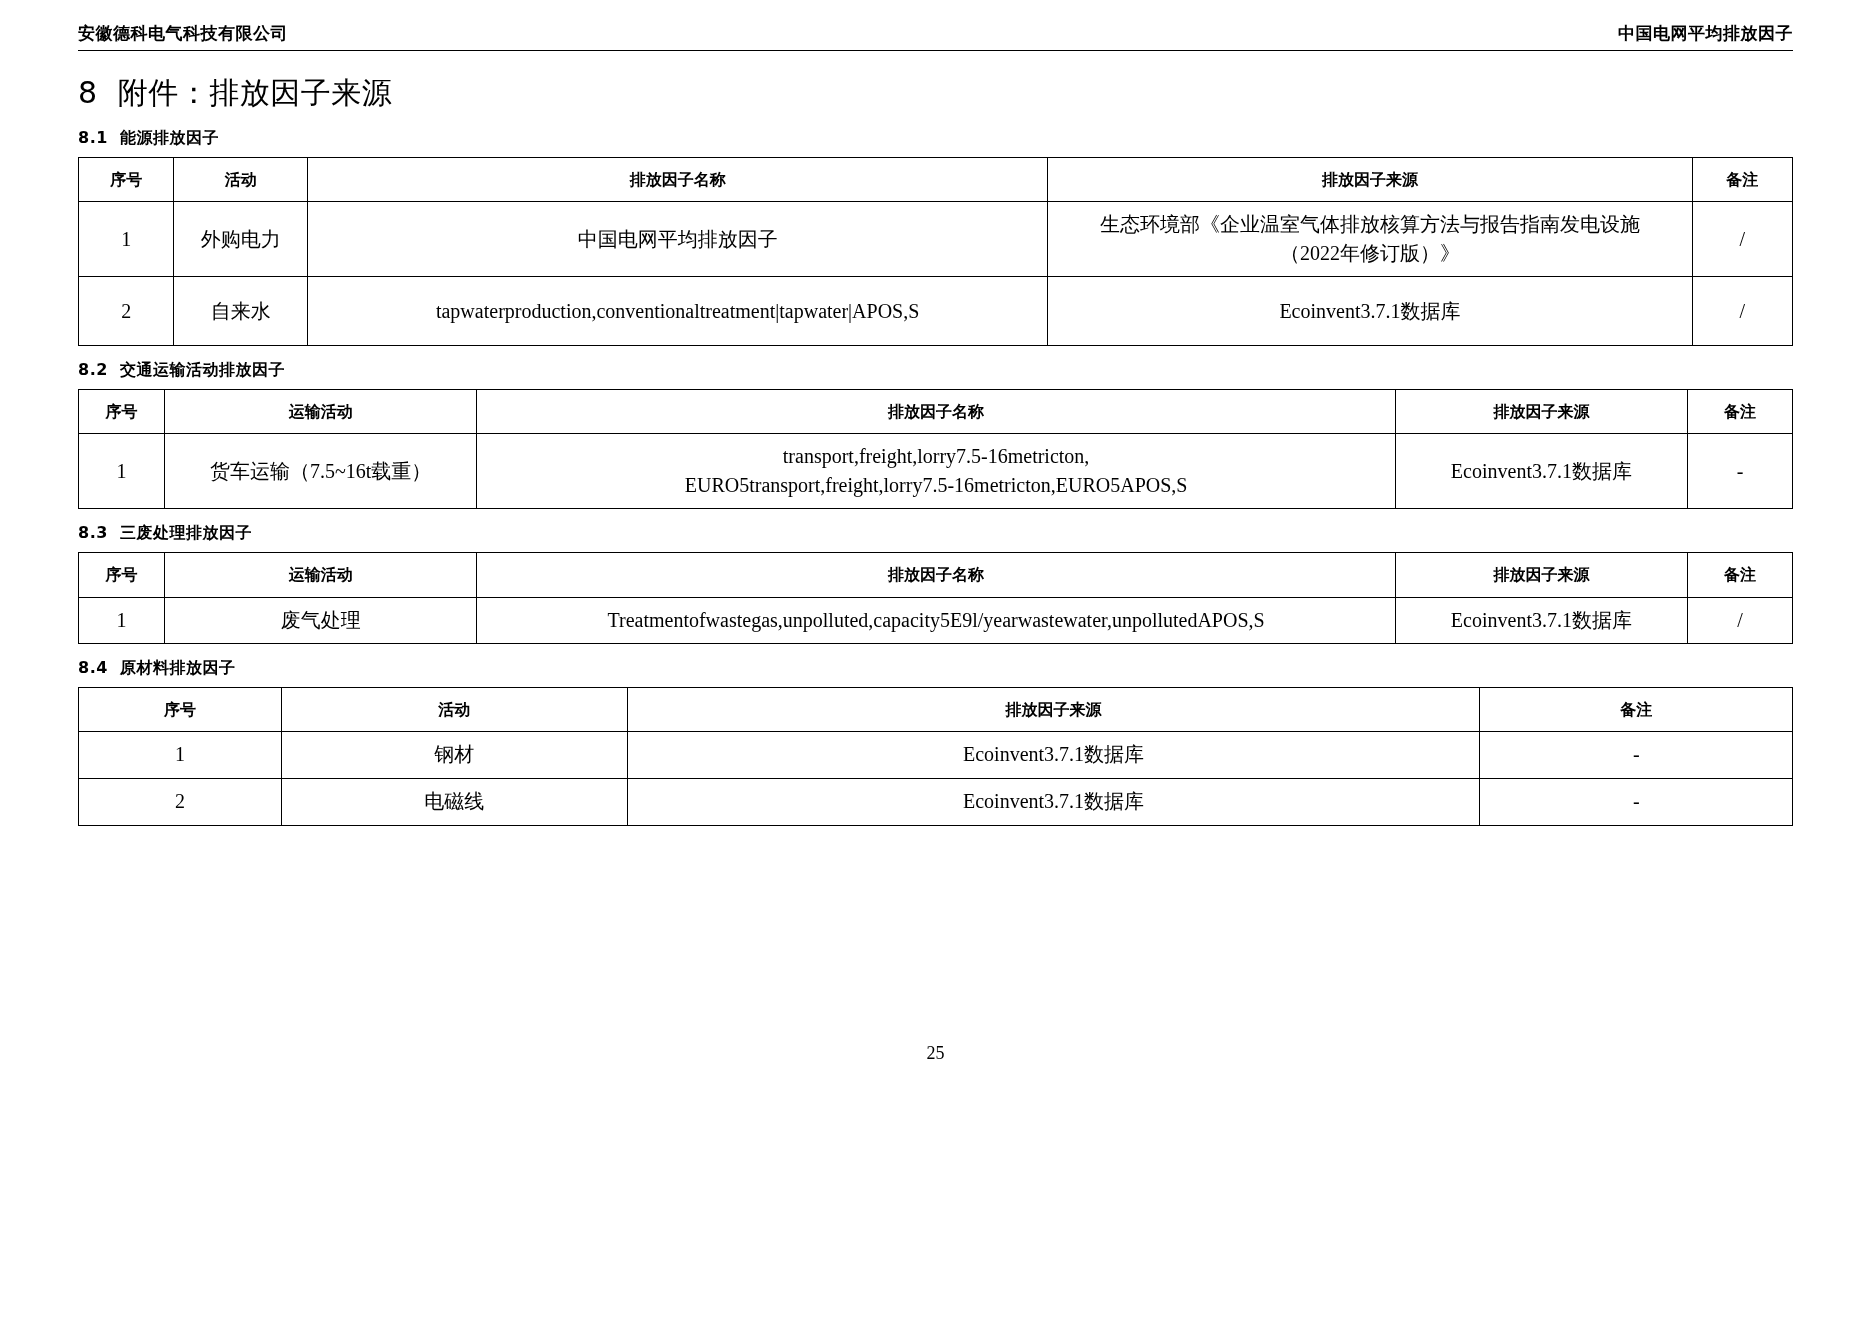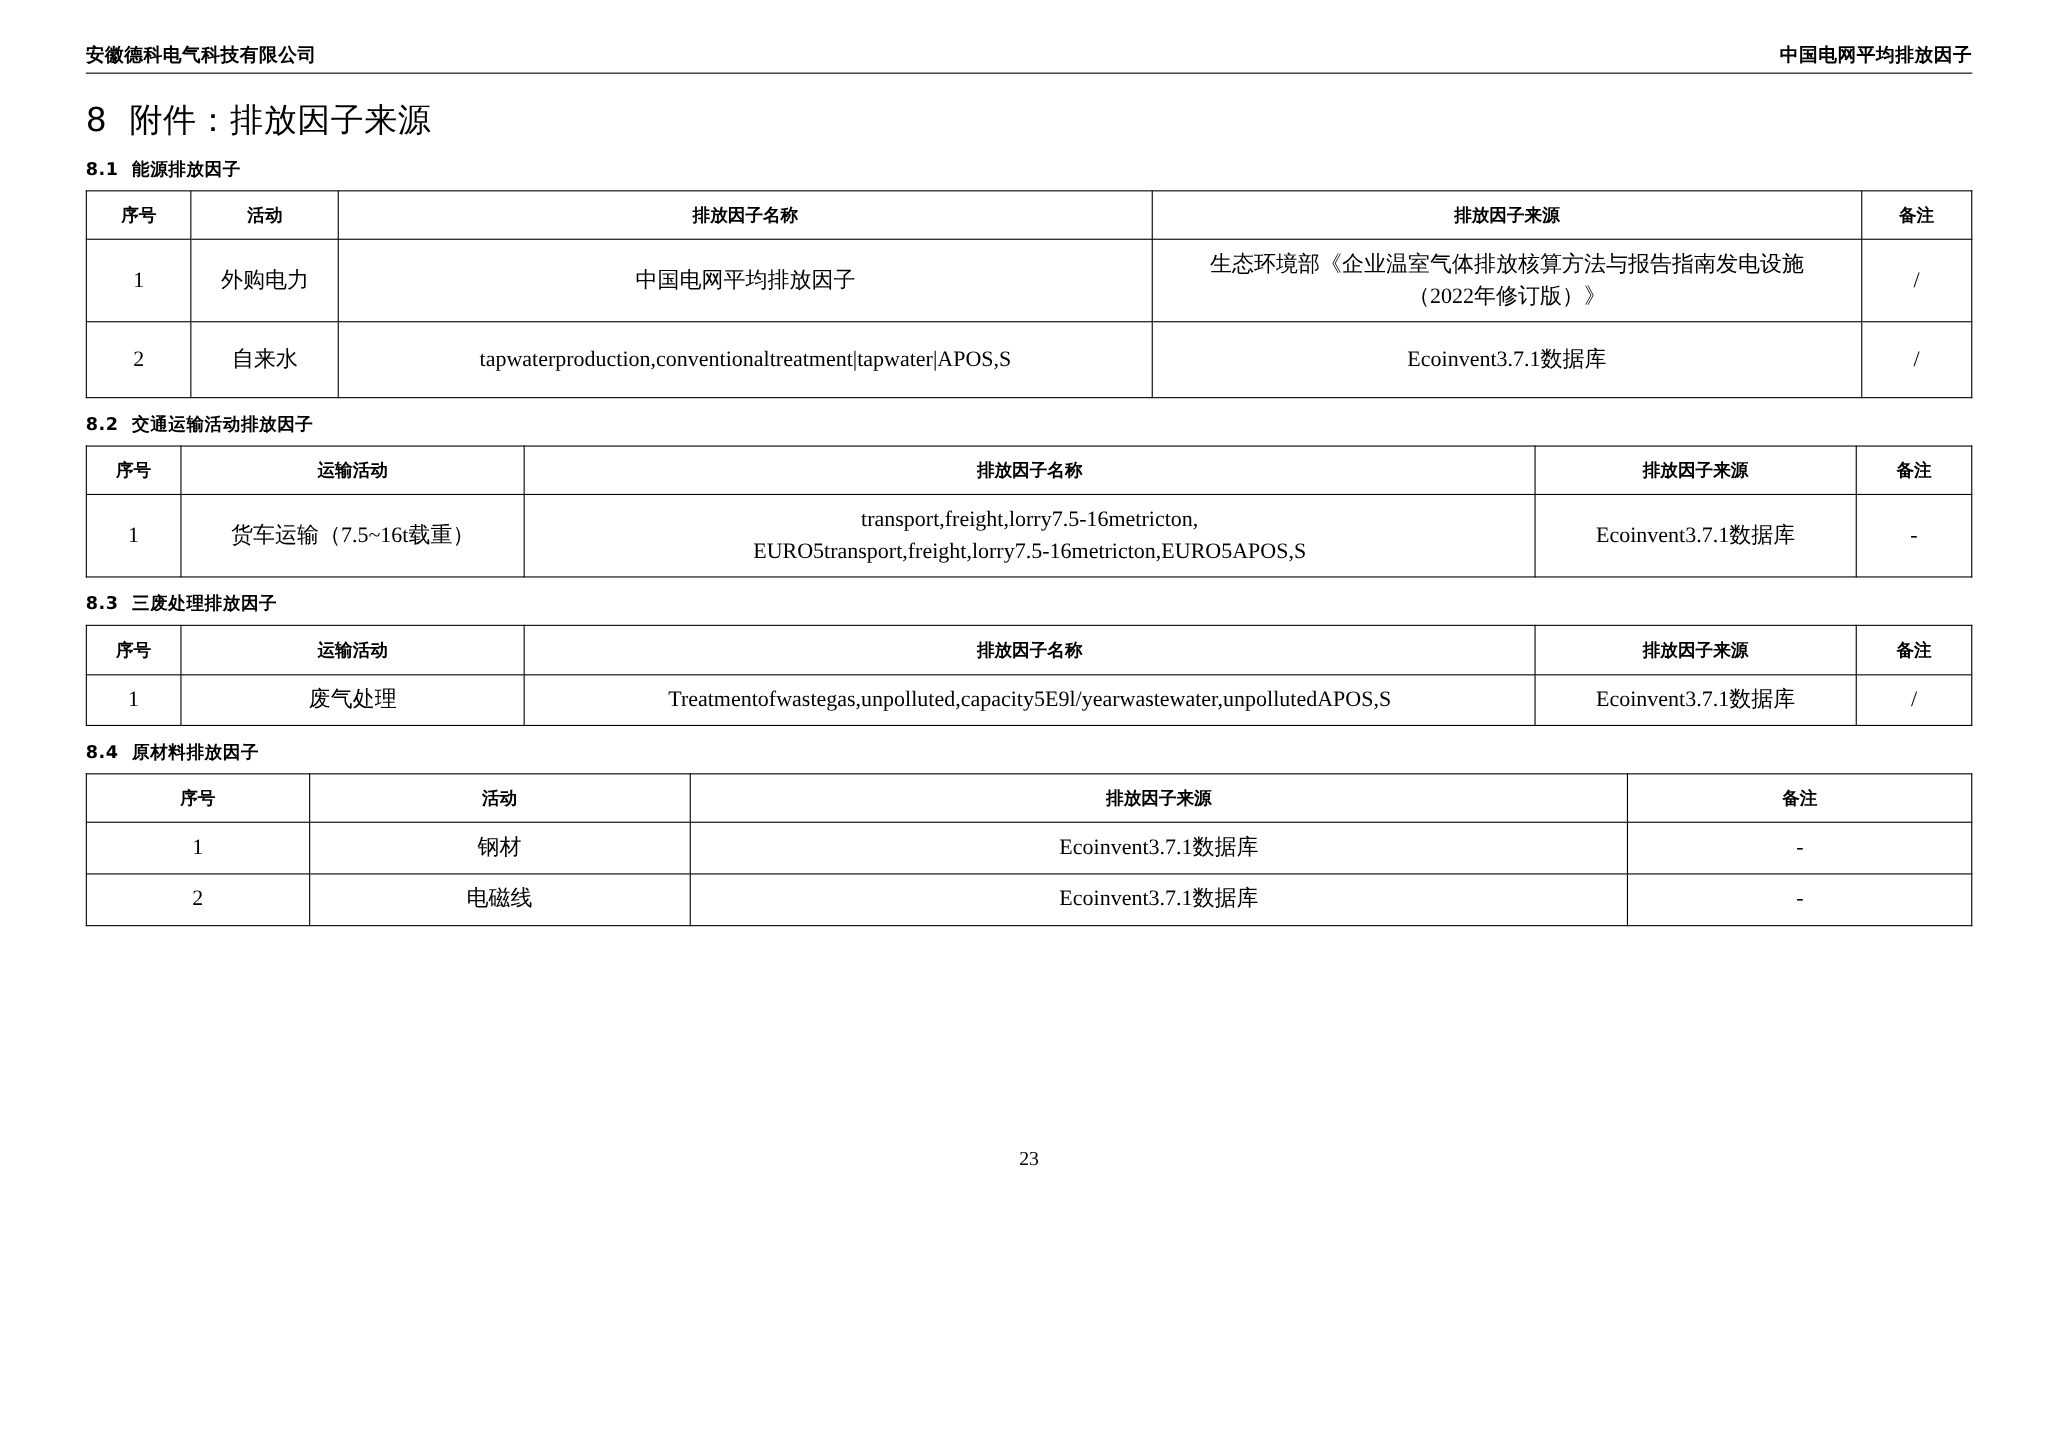--- a/index.html
+++ b/index.html
@@ -12,21 +12,21 @@
     height: 1323px;
     font-family: "Liberation Serif", serif;
     color: #000000;
     position: relative;
   }
   .page {
     position: relative;
     width: 1871px;
     height: 1092px;
     box-sizing: border-box;
-    padding: 16px 78px;
+    padding: 0 78px;
   }
   
   .doc-header {
     display: flex;
     justify-content: space-between;
     align-items: flex-end;
     padding-top: 22px;
     padding-bottom: 5px;
     border-bottom: 1.5px solid #000;
     font-size: 17px;
@@ -267,14 +267,14 @@
       </tr>
       <tr>
         <td>2</td>
         <td class="cjk">电磁线</td>
         <td class="cjk">Ecoinvent3.7.1数据库</td>
         <td>-</td>
       </tr>
     </tbody>
   </table>
 
-  <div class="page-number">23</div>
+  <div class="page-number">25</div>
 </div>
 
 </body></html>

